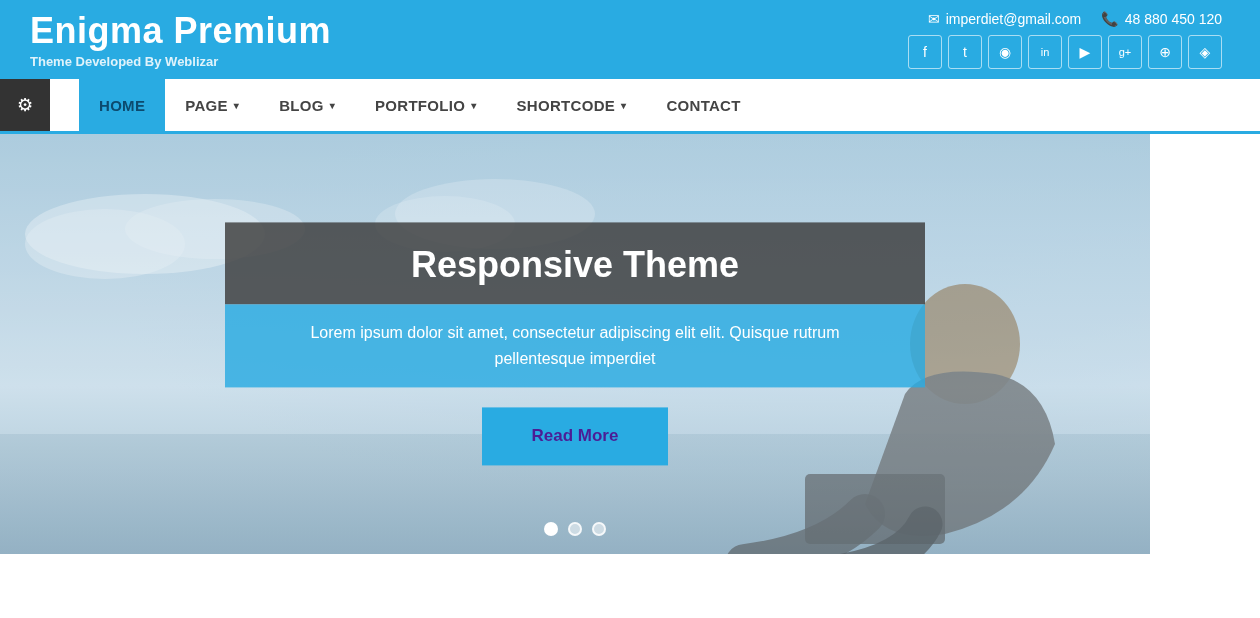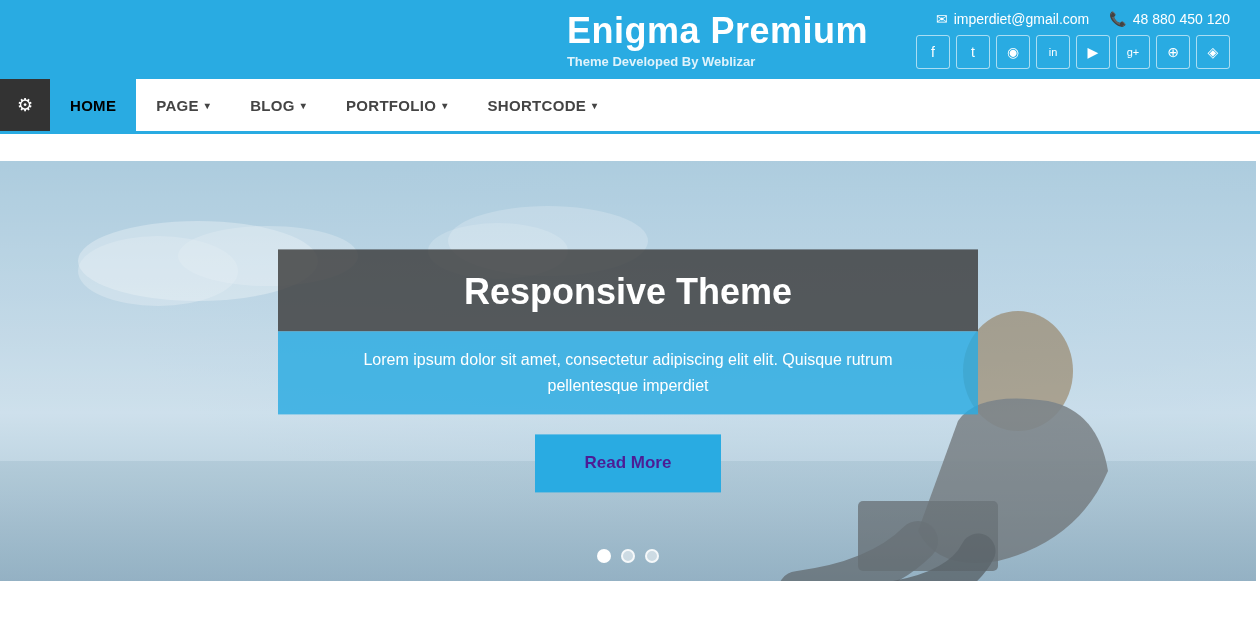--- a/index.html
+++ b/index.html
@@ -1,24 +1,24 @@
 <!DOCTYPE html>
 <html><head>
   <meta charset="utf-8">
   <style>
     * { margin: 0; padding: 0; box-sizing: border-box; }
     body { font-family: 'Segoe UI', Arial, sans-serif; width: 1260px; overflow-x: hidden; }
 
     
     .header {
       background: #29abe2;
-      padding: 10px 30px 10px 30px;
-      display: flex;
-      align-items: center;
-      justify-content: flex-end;
+      padding: 10px 38px 10px 30px;
+      display: flex;
+      align-items: center;
+      justify-content: space-between;
       gap: 48px;
     }
     .header-left {}
     .site-title {
       font-size: 36px;
       font-weight: 700;
       color: #fff;
       letter-spacing: 0.5px;
     }
     .site-subtitle {
@@ -94,38 +94,38 @@
       cursor: pointer;
       text-transform: uppercase;
       letter-spacing: 0.3px;
       gap: 4px;
       border: none;
       background: none;
       text-decoration: none;
     }
     .nav-item.active {
       background: #29abe2;
-      color: #000000;
+      color: #0c4a6e;
+      margin-left: 29px;
     }
     .nav-item.purchase {
       color: #e8702a;
     }
     .caret {
       font-size: 10px;
       margin-left: 2px;
     }
 
     
     .hero {
       position: relative;
-      width: 1256px;
+      width: 1150px;
       height: 420px;
       overflow: hidden;
       background: linear-gradient(135deg, #b8d4e8 0%, #c5d8e8 30%, #d4e4ef 50%, #8aacbe 80%, #6a8ea5 100%);
-      margin-top: 27px;
     }
     .hero-bg {
       position: absolute;
       top: 0; left: 0; right: 0; bottom: 0;
       background: 
         radial-gradient(ellipse at 70% 40%, rgba(180,210,230,0.6) 0%, transparent 60%),
         linear-gradient(180deg, #a8c8dc 0%, #c8dce8 40%, #d8e8f0 60%, #b0c8d8 100%);
     }
     
     .hero-content {
@@ -224,20 +224,21 @@
 </header>
 
 <nav class="navbar">
   <div class="nav-gear">⚙</div>
   <div class="nav-items">
     <a class="nav-item active">HOME</a>
     <a class="nav-item">PAGE <span class="caret">▾</span></a>
     <a class="nav-item">BLOG <span class="caret">▾</span></a>
     <a class="nav-item">PORTFOLIO <span class="caret">▾</span></a>
     <a class="nav-item">SHORTCODE <span class="caret">▾</span></a>
+    <a class="nav-item">CONTACT</a>
   </div>
 </nav>
 
 <section class="hero">
   <div class="hero-bg"></div>
 
   <svg style="position:absolute;top:0;left:0;width:100%;height:100%;opacity:0.6" viewBox="0 0 1260 420" preserveAspectRatio="xMidYMid slice">
 
     <defs>
       <linearGradient id="skyGrad" x1="0" y1="0" x2="0" y2="1">

